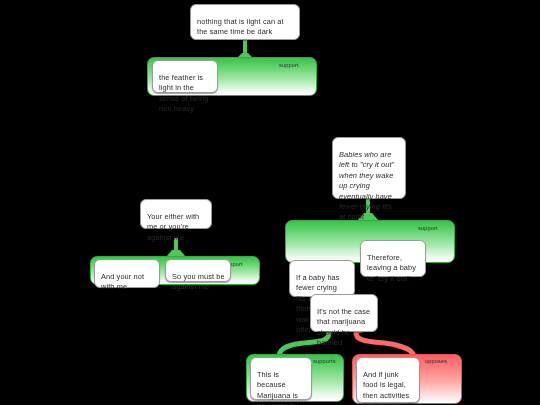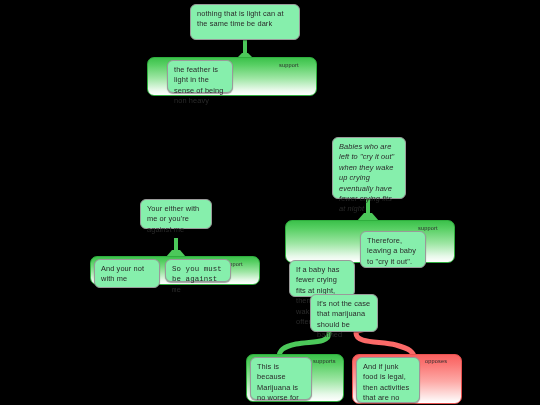--- a/index.html
+++ b/index.html
@@ -7,29 +7,29 @@
     width:540px;height:405px;position:relative;overflow:hidden;
     font-family:"Liberation Sans","DejaVu Sans",sans-serif;
     background:#000;
   }
   #canvas{position:absolute;inset:0;width:540px;height:405px;}
   svg.links{position:absolute;left:0;top:0;width:540px;height:405px;pointer-events:none;}
 
   
   .claim{
     position:absolute;
-    background:#86efac;
+    background:#ffffff;
     border:1px solid #ululu;
     border:1px solid #9a9a9a;
     border-radius:6px;
     box-sizing:border-box;
     color:#2a2a2a;
     font-size:7.4px;
     line-height:10.4px;
-    padding:4px 5px 4px 6px;
+    padding:12px 5px 4px 6px;
     letter-spacing:.1px;
     box-shadow:0 1px 1px rgba(0,0,0,.35);
   }
 
   
   .group{
     position:absolute;
     box-sizing:border-box;
     border-radius:7px;
     border:1px solid rgba(0,0,0,.25);
@@ -83,37 +83,37 @@
       <rect x="380" y="355" width="56" height="5" rx="2" fill="#fb6a68"></rect>
       <polygon points="352,326 364,332 356,334" fill="#fb6a68"></polygon>
     </g>
   </svg>
 
   <div class="claim" style="left:190px;top:4px;width:110px;height:36px;">nothing that is light can at the same time be dark</div>
 
   <div class="group support" style="left:147px;top:57px;width:170px;height:39px;">
     <span class="grouplabel" style="left:131px;top:4px;">support</span>
   </div>
-  <div class="claim" style="left:152px;top:60px;width:66px;height:33px;margin-left:15px;">the feather is light in the sense of being non heavy</div>
+  <div class="claim" style="left:152px;top:60px;width:66px;height:33px;">the feather is light in the sense of being non heavy</div>
 
   <div class="claim" style="left:332px;top:137px;width:74px;height:62px;font-style:italic;">Babies who are left to "cry it out" when they wake up crying eventually have fewer crying fits at night</div>
 
   <div class="group support" style="left:285px;top:220px;width:170px;height:43px;">
     <span class="grouplabel" style="left:132px;top:4px;">support</span>
   </div>
   <div class="claim" style="left:289px;top:223px;width:66px;height:37px;margin-top:37px;">If a baby has fewer crying fits at night, then its not waking up as often</div>
-  <div class="claim" style="left:360px;top:231px;width:66px;height:37px;">Therefore, leaving a baby to "cry it out".</div>
+  <div class="claim" style="left:360px;top:240px;width:66px;height:37px;">Therefore, leaving a baby to "cry it out".</div>
 
   <div class="claim" style="left:140px;top:199px;width:72px;height:30px;">Your either with me or you're against me</div>
 
   <div class="group support" style="left:90px;top:256px;width:170px;height:29px;">
     <span class="grouplabel" style="left:132px;top:4px;">support</span>
   </div>
   <div class="claim" style="left:94px;top:259px;width:66px;height:29px;">And your not with me</div>
-  <div class="claim" style="left:165px;top:259px;width:66px;height:23px;font-family:Liberation Mono, monospace;">So you must be against me</div>
+  <div class="claim" style="left:165px;top:259px;width:66px;height:23px;">So you must be against me</div>
 
   <div class="claim" style="left:310px;top:294px;width:68px;height:38px;border-radius:6px;">It's not the case that marijuana should be banned</div>
 
   <div class="group support" style="left:246px;top:354px;width:98px;height:48px;">
     <span class="grouplabel" style="left:66px;top:3px;">supports</span>
   </div>
   <div class="claim" style="left:250px;top:357px;width:62px;height:43px;">This is because Marijuana is no worse for you than junk food</div>
 
   <div class="group oppose" style="left:352px;top:354px;width:110px;height:50px;">
     <span class="grouplabel" style="left:72px;top:3px;">opposes</span>

